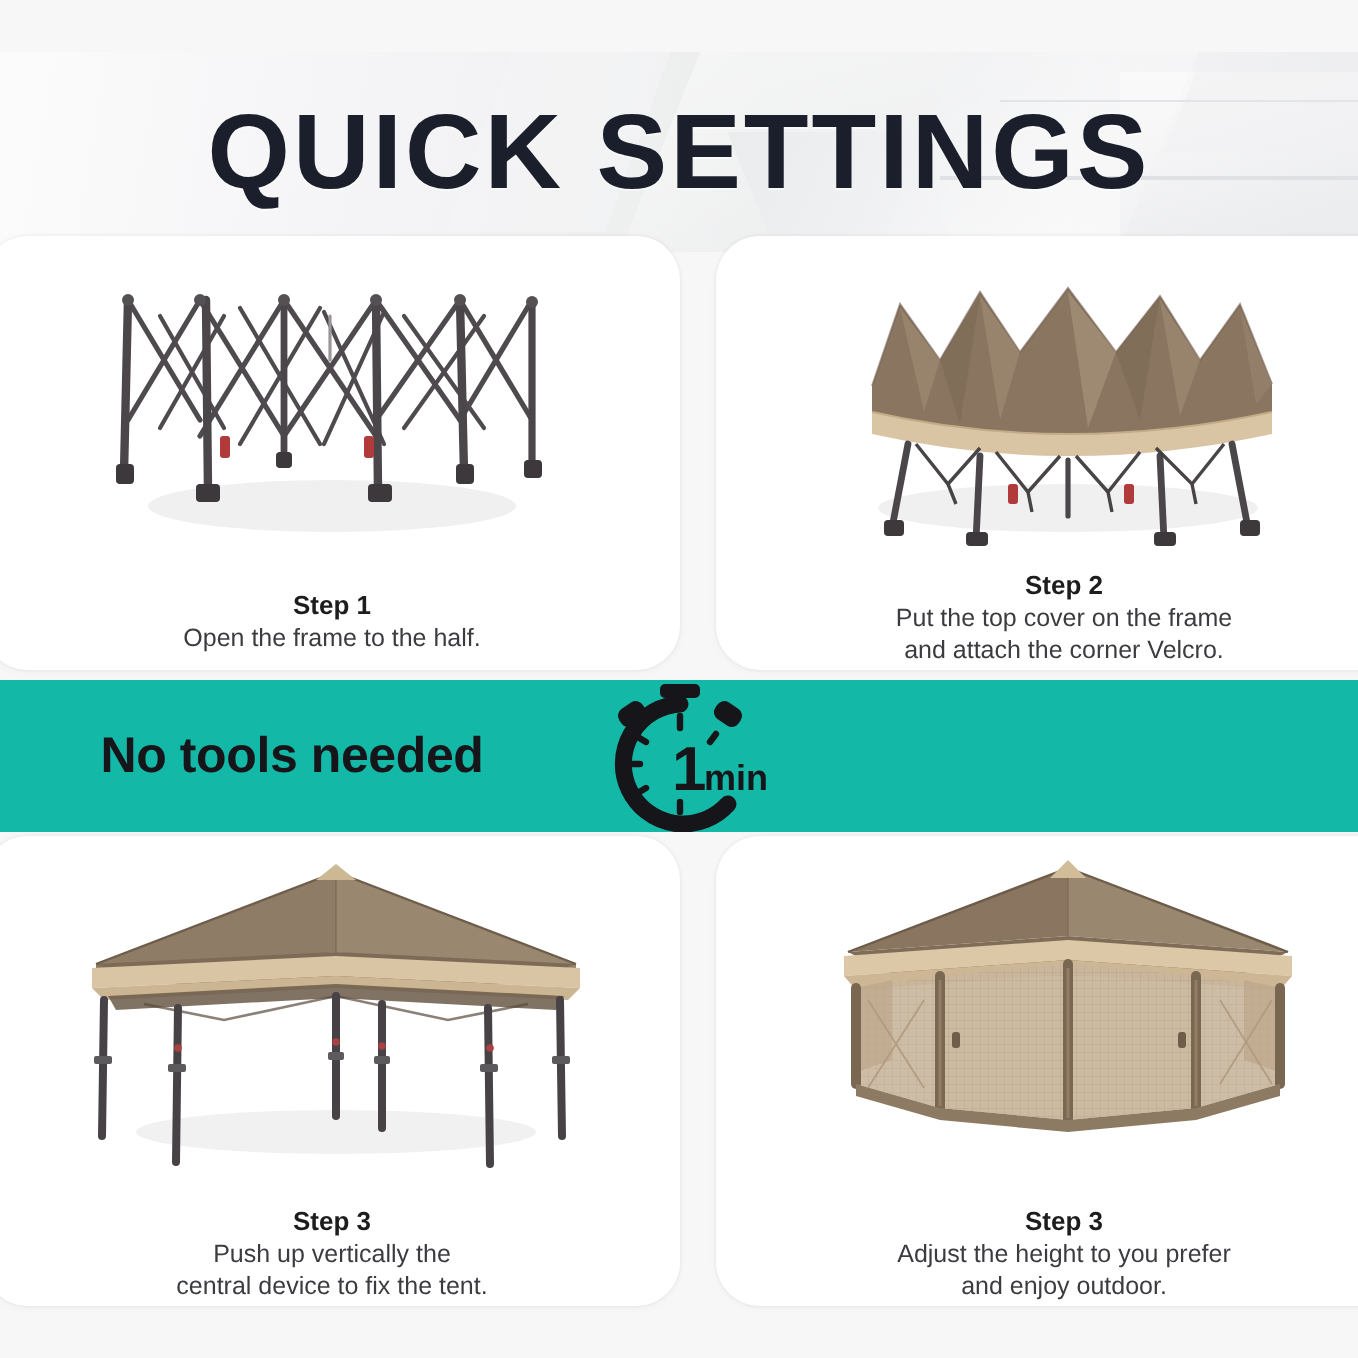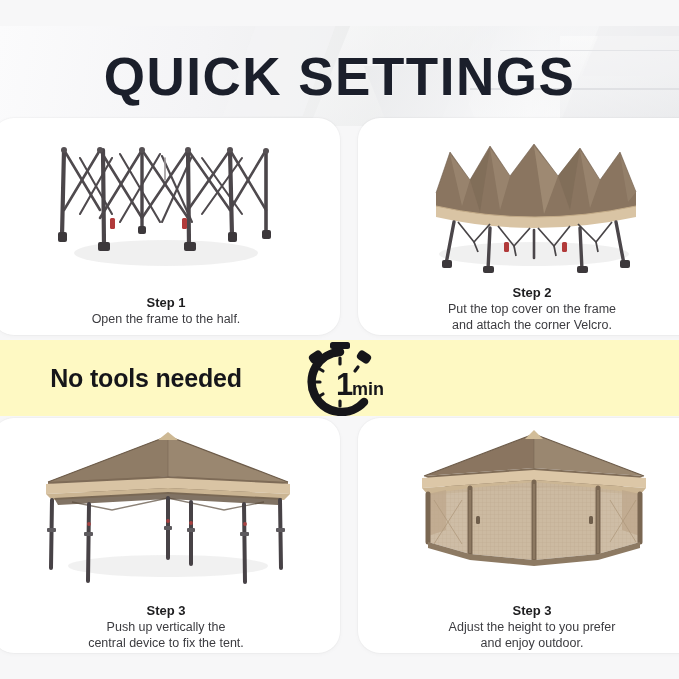--- a/index.html
+++ b/index.html
@@ -49,21 +49,21 @@
   .card-bl{left:-8px;top:418px;width:348px;height:235px;}
   .card-br{left:358px;top:418px;width:348px;height:235px;}
 
   .fig{position:absolute;left:0;top:0;width:100%;height:calc(100% - 62px);}
   .cap{position:absolute;left:0;bottom:8px;width:100%;text-align:center;}
   .cap.cap2{bottom:2px;}
   .cap-title{font-size:13px;font-weight:bold;color:#1d1d1f;line-height:17px;}
   .cap-text{font-size:12.5px;color:#3c3c40;line-height:16px;padding:0 14px;}
 
   
-  .banner{position:absolute;left:0;top:340px;width:679px;height:76px;background:#fef9c3;}
+  .banner{position:absolute;left:0;top:340px;width:679px;height:76px;background:#14b8a6;}
   .banner-left{
     position:absolute;left:22px;top:0;width:248px;height:76px;
     display:flex;align-items:center;justify-content:center;
     font-size:25px;font-weight:bold;color:#16161a;white-space:nowrap;letter-spacing:-.2px;
   }
   .banner-right{
     position:absolute;right:14px;top:0;width:272px;height:76px;
     display:flex;align-items:center;justify-content:center;
     font-size:25px;font-weight:bold;color:#16161a;white-space:nowrap;letter-spacing:-.2px;
   }

